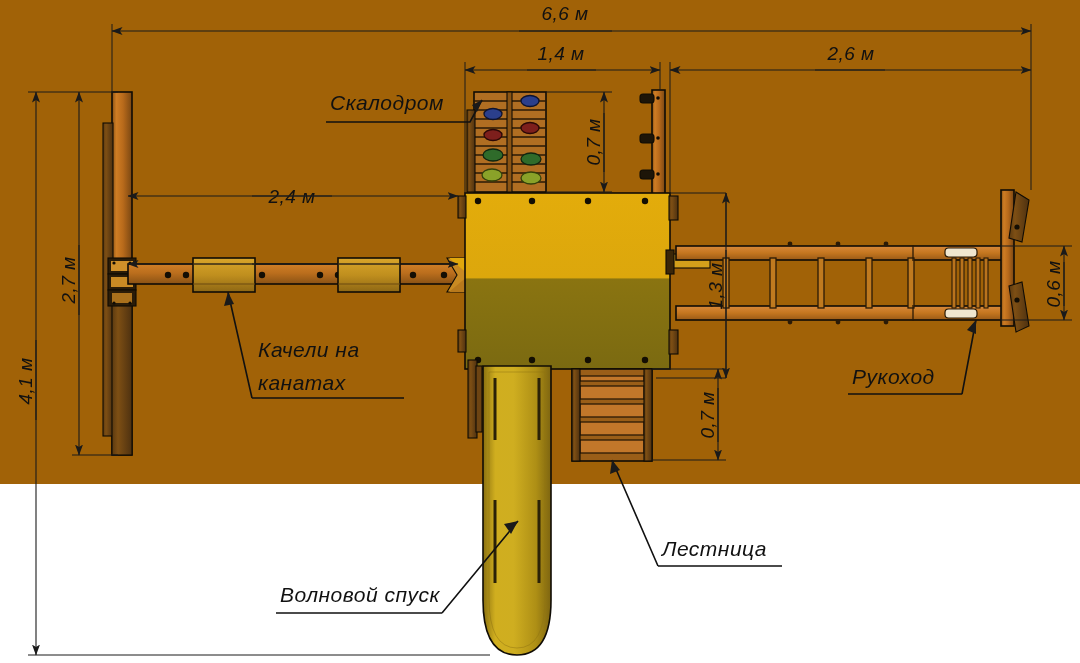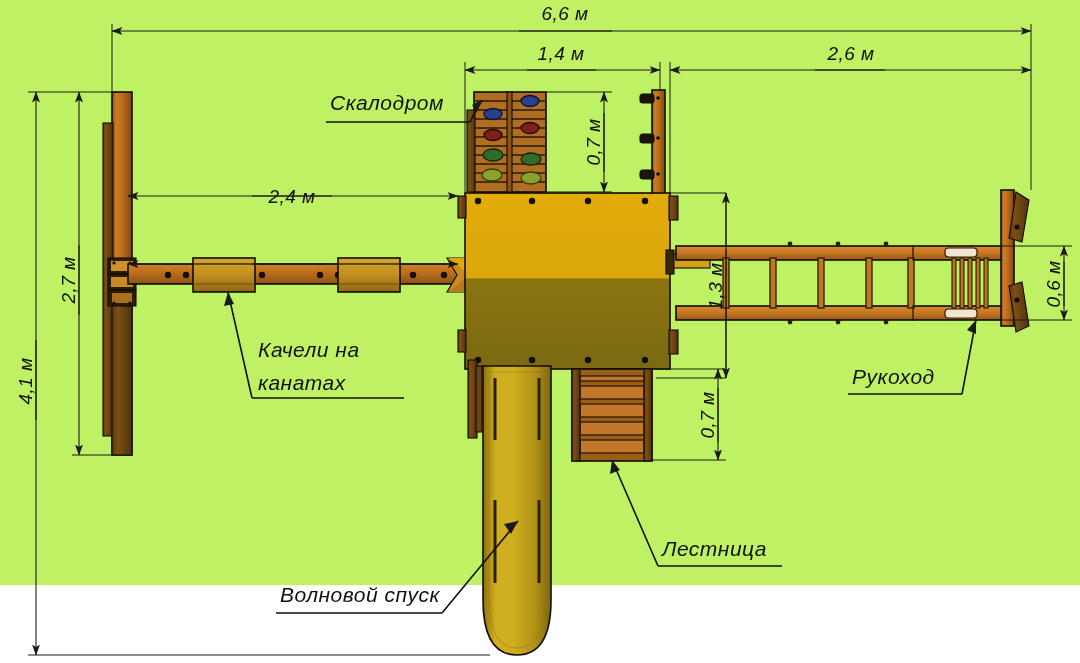--- a/index.html
+++ b/index.html
@@ -1,18 +1,18 @@
 <!DOCTYPE html>
 <html><head>
 <meta charset="utf-8">
 <style>
   html,body{margin:0;padding:0;background:#ffffff;}
   body{width:1080px;height:663px;overflow:hidden;
        font-family:"DejaVu Sans","Liberation Sans",sans-serif;}
-  #stage{position:relative;width:1080px;height:585px;background:#bef264;}
+  #stage{position:relative;width:1080px;height:484px;background:#a16207;}
   svg#drawing{position:absolute;left:0;top:0;width:1080px;height:663px;}
 
   .dimtext{
     font-family:"Liberation Sans","DejaVu Sans",sans-serif;
     font-style:italic;font-size:19px;font-weight:400;fill:#111;
     letter-spacing:0.5px;
   }
   .calltext{
     font-family:"Liberation Sans","DejaVu Sans",sans-serif;
     font-style:italic;font-size:21px;font-weight:400;fill:#111;

